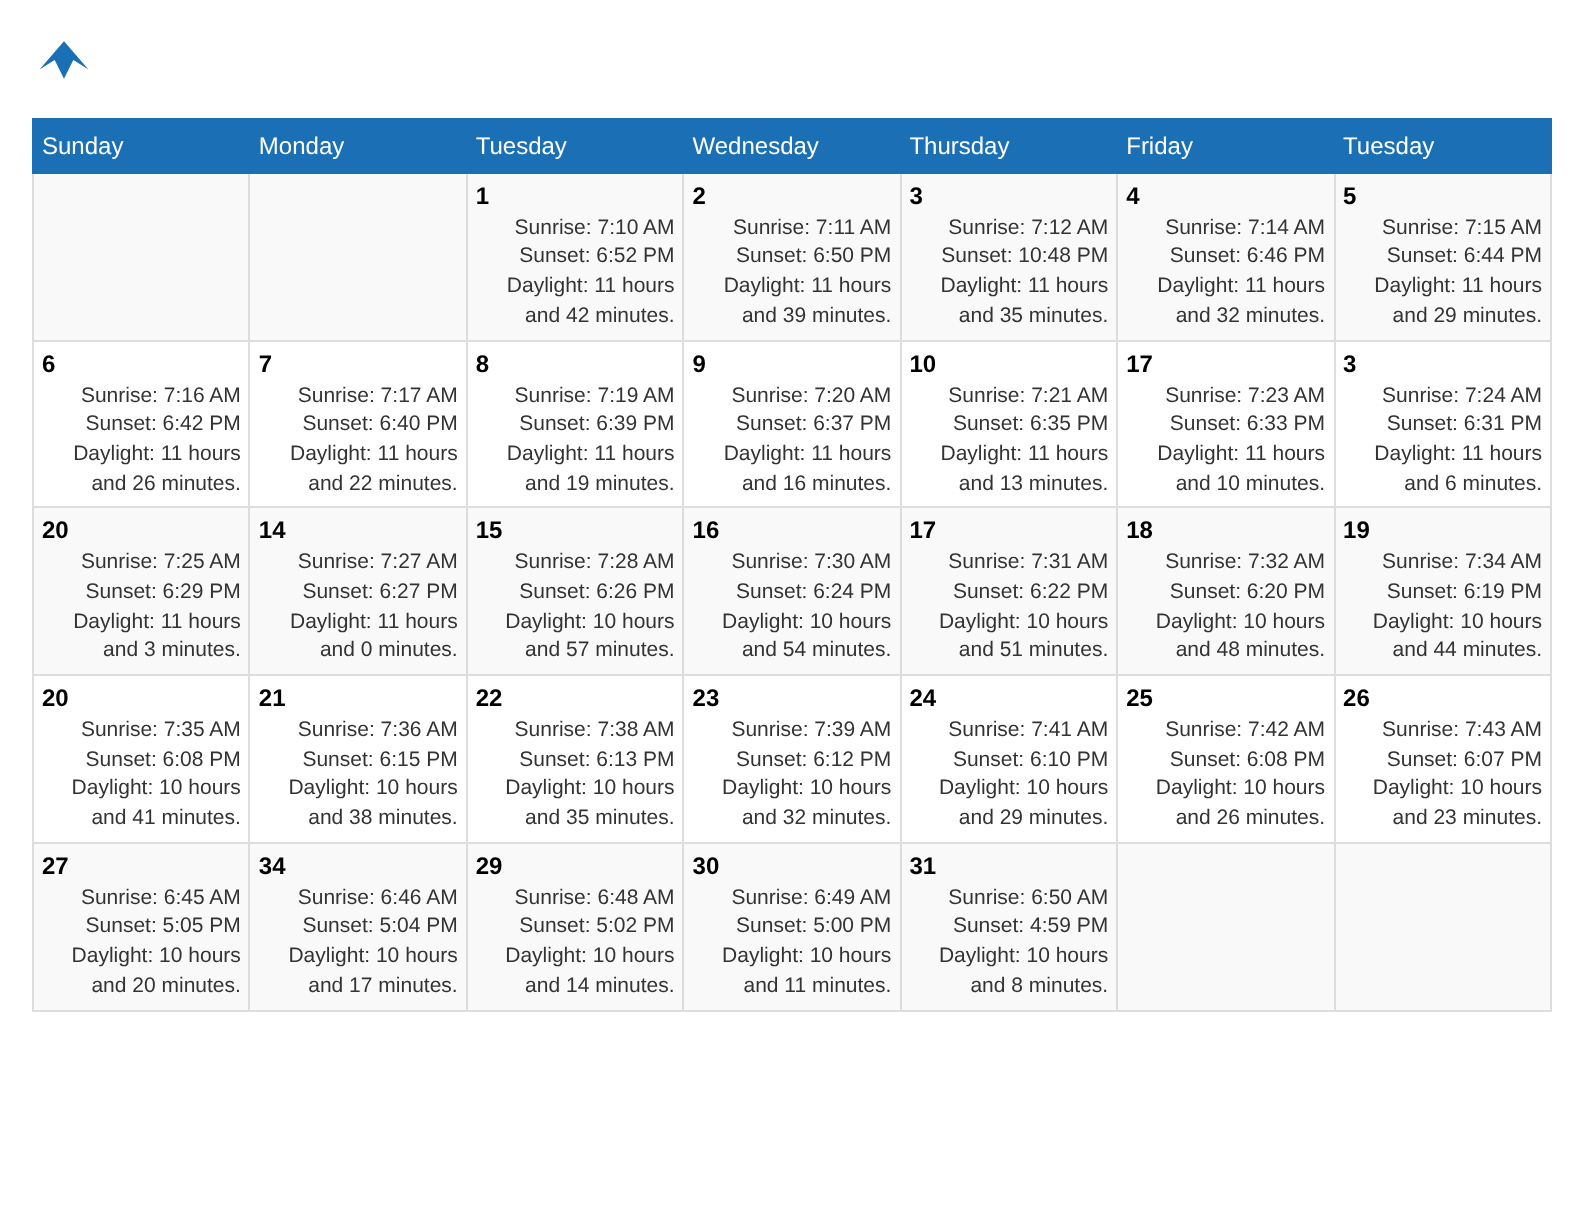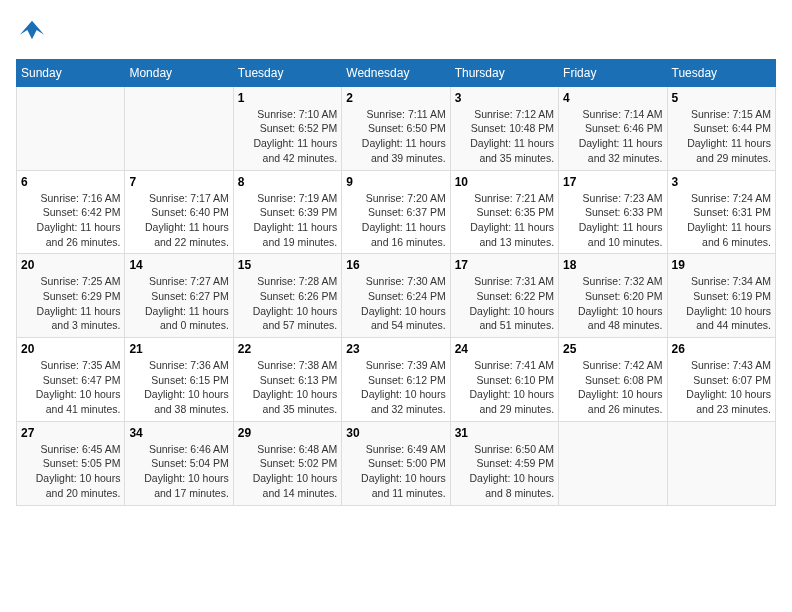--- a/index.html
+++ b/index.html
@@ -243,21 +243,21 @@
           <span class="day-num">19</span>
           <div class="day-info">Sunrise: 7:34 AM
 Sunset: 6:19 PM
 Daylight: 10 hours and 44 minutes.</div>
         </td>
       </tr>
       <tr>
         <td>
           <span class="day-num">20</span>
           <div class="day-info">Sunrise: 7:35 AM
-Sunset: 6:47 PM
+Sunset: 6:08 PM
 Daylight: 10 hours and 41 minutes.</div>
         </td>
         <td>
           <span class="day-num">21</span>
           <div class="day-info">Sunrise: 7:36 AM
 Sunset: 6:15 PM
 Daylight: 10 hours and 38 minutes.</div>
         </td>
         <td>
           <span class="day-num">22</span>

